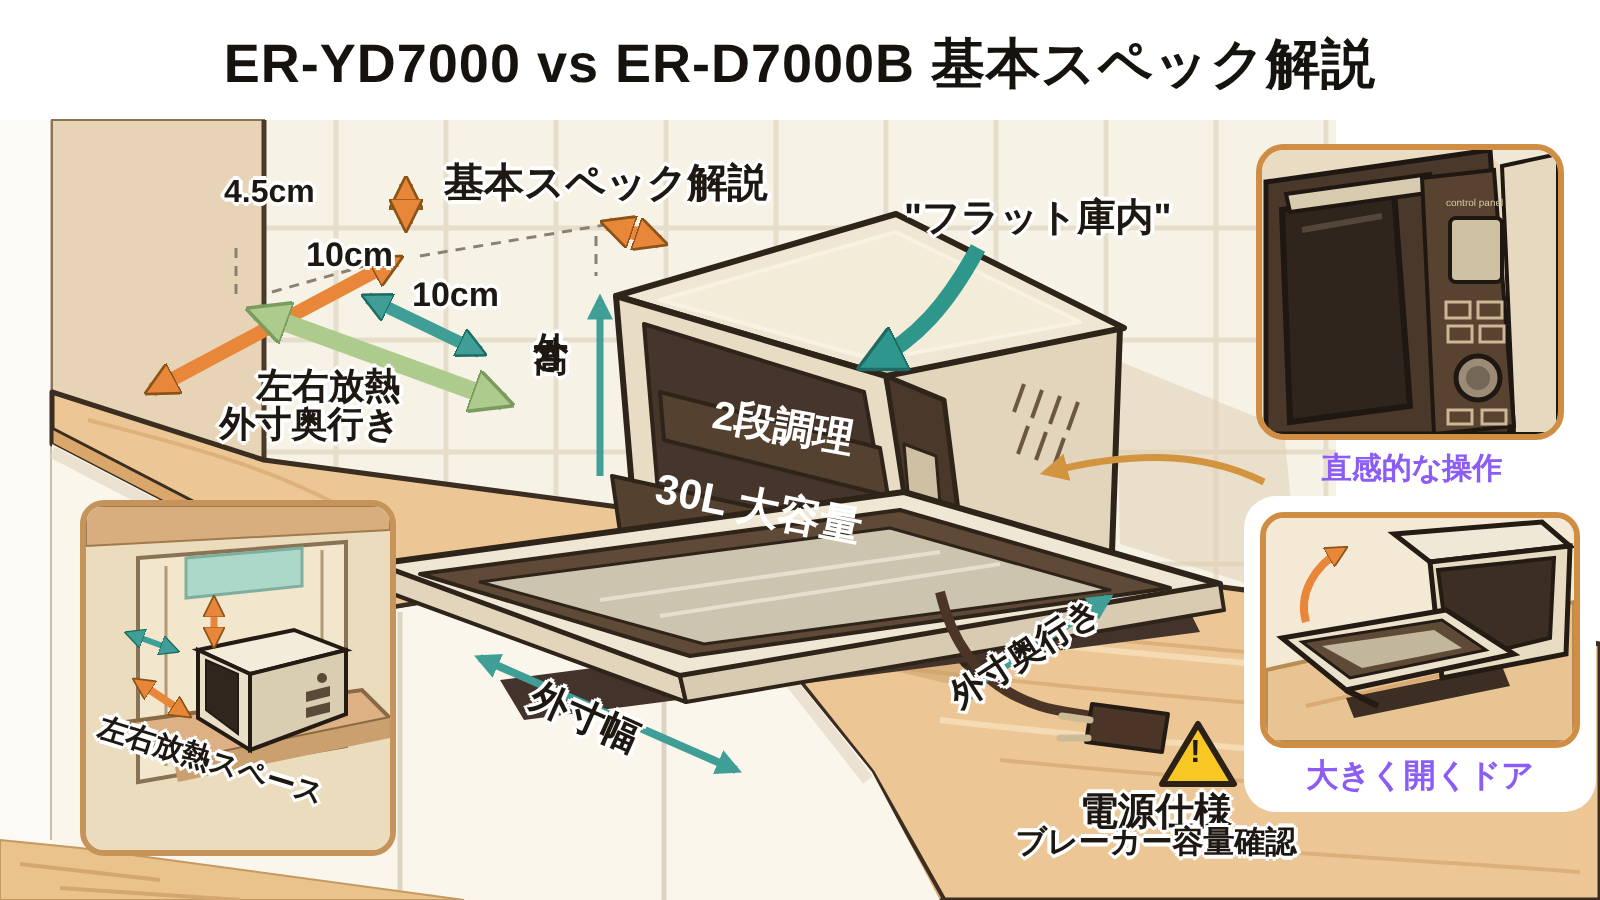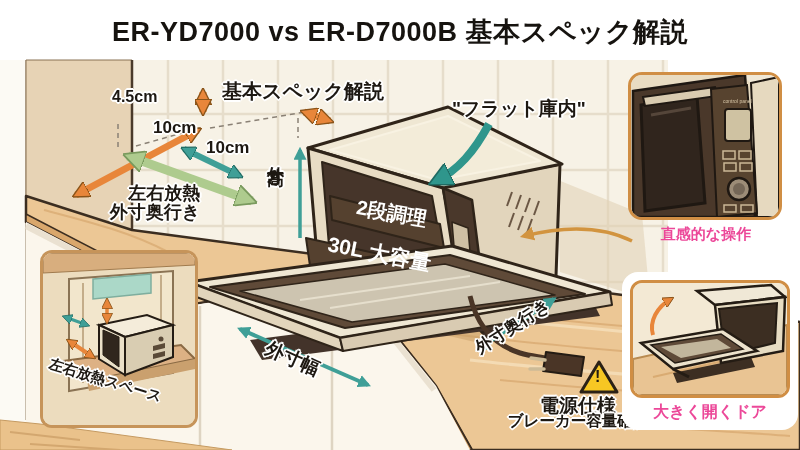--- a/index.html
+++ b/index.html
@@ -10,21 +10,21 @@
   .halo{text-shadow:2px 0 0 #fff,-2px 0 0 #fff,0 2px 0 #fff,0 -2px 0 #fff,
         1px 1px 0 #fff,-1px -1px 0 #fff,1px -1px 0 #fff,-1px 1px 0 #fff;}
   .title{position:absolute;top:14px;left:0;width:800px;text-align:center;
          font-size:27px;font-weight:800;color:#16130f;letter-spacing:.5px;}
   .ctr{transform:translateX(-50%);}
   .rot{transform-origin:center center;}
   .vert{writing-mode:vertical-rl;letter-spacing:2px;}
   .inset{position:absolute;border:3px solid #d08e44;border-radius:14px;overflow:hidden;
          background:#efe3cc;box-sizing:border-box;}
   .card{position:absolute;background:#ffffff;border-radius:16px;}
-  .cap{position:absolute;text-align:center;font-weight:800;color:#ec4899;}
+  .cap{position:absolute;text-align:center;font-weight:800;color:#8b5cf6;}
   .warn-mark{position:absolute;font-weight:900;color:#241c14;}
 </style>
 </head>
 <body>
 
 <div class="stage">
 
   <svg class="scene-svg" width="800" height="450" viewBox="0 0 800 450">
     <defs>
       <clipPath id="tc">
@@ -239,21 +239,21 @@
       <circle cx="108" cy="114" r="11" fill="#9c8c77" stroke="#1f1812" stroke-width="2.5"></circle>
       <circle cx="108" cy="114" r="6" fill="#756757"></circle>
       <g fill="none" stroke="#cbb897" stroke-width="1.5">
         <rect x="93" y="130" width="12" height="7"></rect>
           <rect x="110" y="130" width="12" height="7"></rect>
       </g>
     </svg>
   </div>
   <div class="cap" style="left:620px;top:225px;width:172px;font-size:15px;">直感的な操作</div>
 
-  <div class="card" style="left:622px;top:272px;width:176px;height:158px;">
+  <div class="card" style="left:622px;top:248px;width:176px;height:158px;">
     <div class="inset" style="left:8px;top:8px;width:160px;height:118px;border-radius:12px;">
       <svg width="154" height="112" viewBox="0 0 154 112">
         <rect x="0" y="0" width="154" height="112" fill="#f3e9d4"></rect>
         <path d="M0,76 L154,42 L154,112 L0,112 Z" fill="#e9c493" stroke="#b98c52" stroke-width="2"></path>
         <path d="M20,94 L134,68" stroke="#d9ab72" stroke-width="2"></path>
         <path d="M40,90 L118,74 L122,84 L44,100 Z" fill="#3c2e22"></path>
         <path d="M64,8 L138,2 L152,14 L82,22 Z" fill="#f0e8d6" stroke="#241c14" stroke-width="2.5"></path>
         <path d="M82,22 L152,14 L150,68 L88,80 Z" fill="#e7dcc2" stroke="#241c14" stroke-width="2.5"></path>
         <path d="M86,26 L144,20 L142,60 L92,72 Z" fill="#3c2e22" stroke="#241c14" stroke-width="2"></path>
         <path d="M8,60 L90,46 L124,68 L40,86 Z" fill="#ece2cc" stroke="#241c14" stroke-width="2.5"></path>

